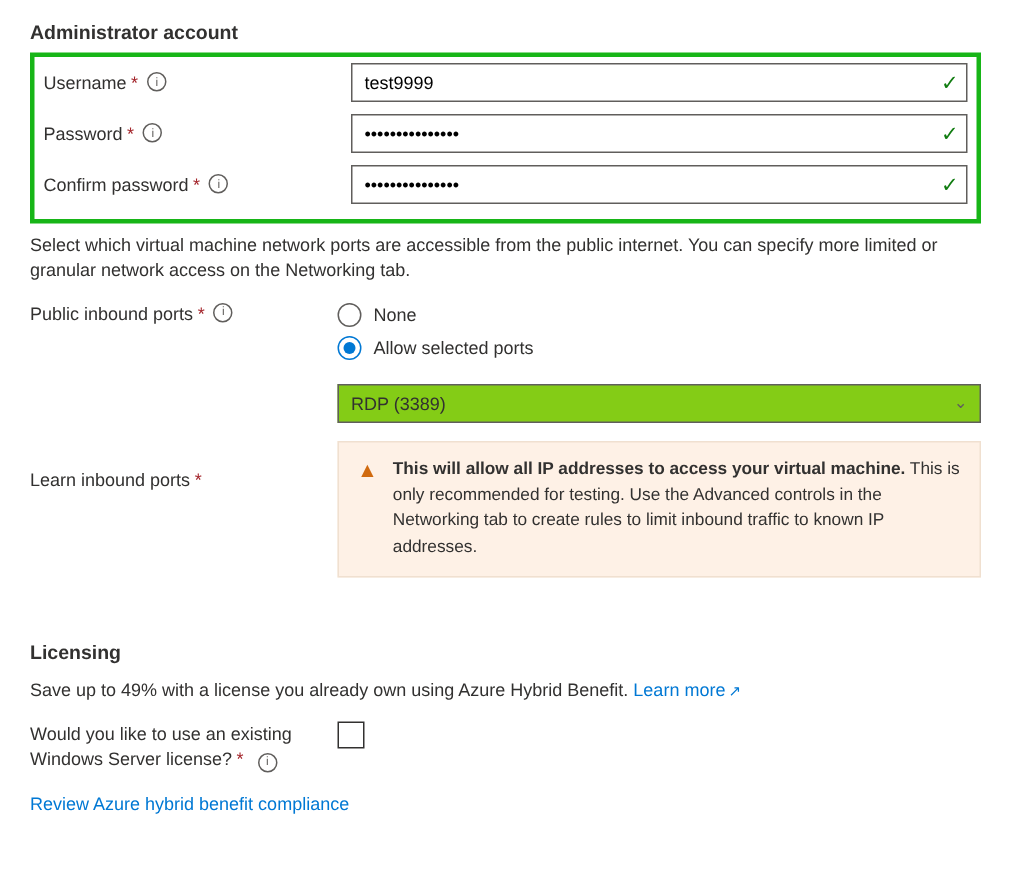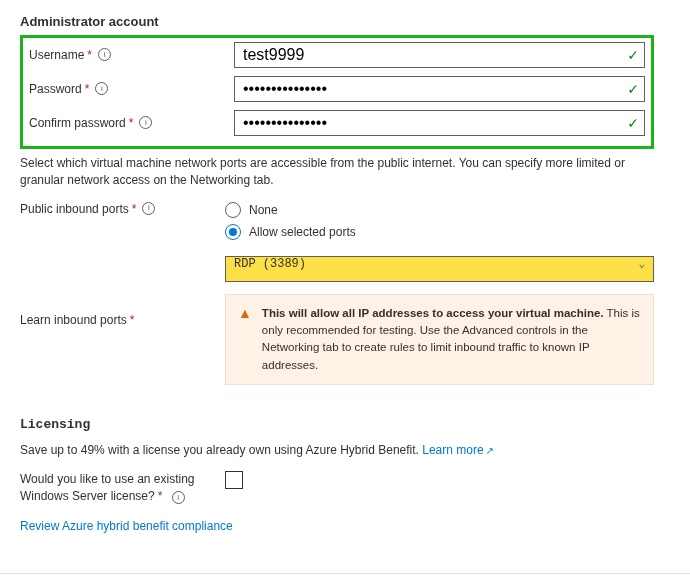--- a/index.html
+++ b/index.html
@@ -21,45 +21,44 @@
   .req { color: #a4262c; margin-left: 3px; }
   .info-icon {
     display: inline-flex; align-items: center; justify-content: center;
     width: 13px; height: 13px; border: 1px solid #605e5c; border-radius: 50%;
     font-size: 8px; color: #605e5c; margin-left: 6px; line-height: 1;
     font-style: normal;
   }
   .field-col { flex: 1; }
   .text-input {
     width: 100%; height: 26px; border: 1px solid #605e5c; padding: 2px 28px 2px 8px;
-    font-size: 16px; background: #fff; position: relative;
+    font-size: 12px; background: #fff; position: relative;
   }
   .input-wrap { position: relative; width: 100%; }
   .check {
     position: absolute; right: 6px; top: 50%; transform: translateY(-50%);
     color: #107c10; font-size: 14px; pointer-events: none;
   }
   .green-box {
     border: 3px solid #17b517; padding: 4px 6px 2px 6px; margin-top: -4px; margin-bottom: 6px;
   }
   .green-box .row { margin-bottom: 8px; }
   .desc { font-size: 12px; color: #323130; line-height: 1.45; margin: 2px 0 12px 0; }
   .radio-row { display: flex; align-items: center; margin-bottom: 6px; font-size: 12px; }
   .radio {
     width: 16px; height: 16px; border-radius: 50%; border: 1px solid #605e5c;
     margin-right: 8px; display: inline-flex; align-items: center; justify-content: center;
     background: #fff;
   }
   .radio.selected { border-color: #0078d4; }
   .radio.selected .dot { width: 8px; height: 8px; border-radius: 50%; background: #0078d4; }
   .select {
-    width: 100%; height: 26px; border: 1px solid #605e5c; background: #fde047;
-    display: flex; align-items: flex-start; justify-content: space-between; padding: 0 8px;
+    width: 100%; height: 26px; border: 1px solid #605e5c; background: #84cc16;
+    display: flex; align-items: center; justify-content: space-between; padding: 0 8px;
     font-size: 12px;
-    font-family: Liberation Mono, monospace;
   }
   .chev { font-size: 11px; color: #605e5c; }
   .warning-box {
     background: #fef1e6; border: 1px solid #f0e0d0; padding: 10px 12px; margin-top: 12px;
     display: flex; align-items: flex-start; font-size: 11.5px; line-height: 1.5; color: #323130;
   }
   .warn-icon { margin-right: 10px; font-size: 14px; color: #d06a0f; line-height: 1.2; }
   .warning-text b { font-weight: 600; text-align: center; }
   .link { color: #0078d4; text-decoration: none; cursor: pointer; }
   .ext-icon { font-size: 10px; margin-left: 2px; }
@@ -152,21 +151,21 @@
         <span>RDP (3389)</span>
         <span class="chev">⌄</span>
       </div>
       <div class="warning-box">
         <span class="warn-icon">▲</span>
         <span class="warning-text"><b>This will allow all IP addresses to access your virtual machine.</b><span> This is only recommended for testing. Use the Advanced controls in the Networking tab to create rules to limit inbound traffic to known IP addresses.</span></span>
       </div>
     </div>
   </div>
 
-  <div class="section-title" style="margin-top:32px;font-family:Liberation Mono, monospace;">Licensing</div>
+  <div class="section-title" style="margin-top:42px;">Licensing</div>
   <div class="desc">
     <span>Save up to 49% with a license you already own using Azure Hybrid Benefit. </span><a class="link"><span>Learn more</span><span class="ext-icon">↗</span></a>
   </div>
 
   <div class="row row-top">
     <div class="label-col-multi">
       <div>Would you like to use an existing</div>
       <div><span>Windows Server license?</span><span class="req">*</span>
         <span class="info-icon">i</span></div>
     </div>

